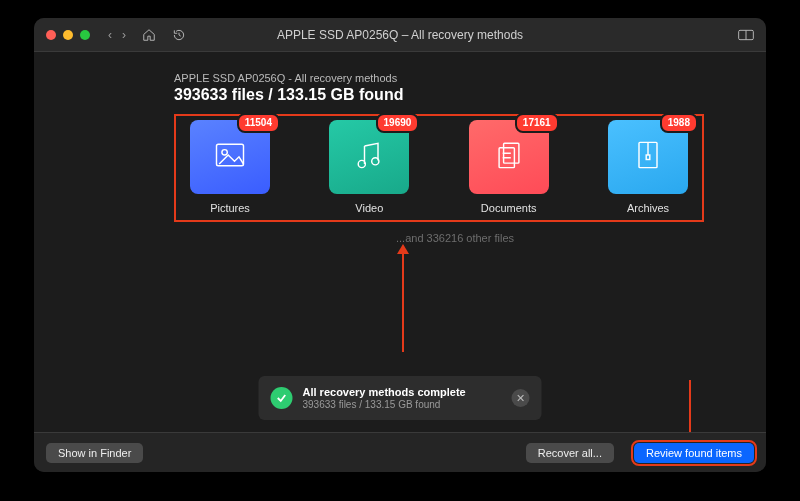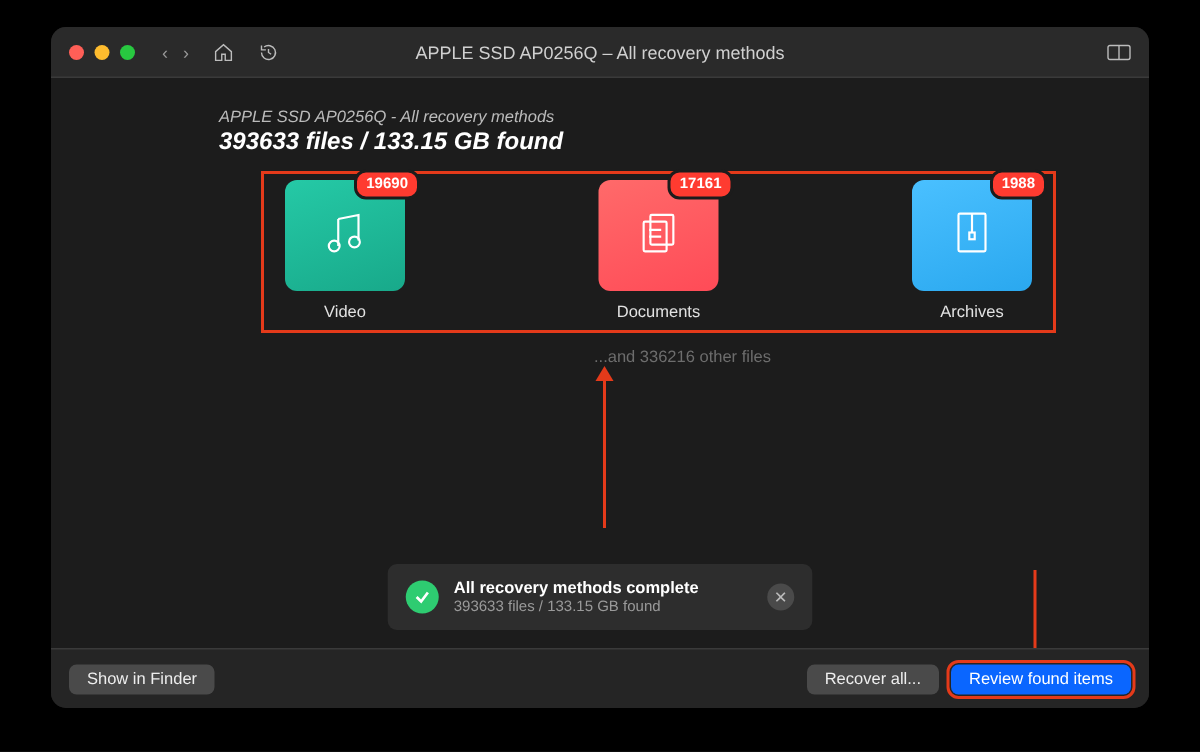--- a/index.html
+++ b/index.html
@@ -46,21 +46,21 @@
     pointer-events: none;
   }
   .tb-right { margin-left: auto; color: #bcbcbc; }
   .tb-right svg { width: 16px; height: 12px; display:block; }
 
   .content {
     padding: 20px 40px 14px 40px;
     position: relative;
     height: calc(100% - 34px);
   }
-  .header-block { margin-left: 72px; font-style: italic; }
+  .header-block { margin-left: 100px; }
   .breadcrumb {
     font-size: 11px;
     color: #bbbbbb;
     margin-bottom: 2px;
   }
   .headline {
     font-size: 16px;
     font-weight: 700;
     color: #fff;
   }
@@ -194,21 +194,21 @@
   }
   .btn {
     background: #4a4a4a;
     color: #eee;
     font-size: 11px;
     border-radius: 5px;
     padding: 4px 12px;
     cursor: pointer;
     border: none;
   }
-  .btn + .btn { margin-left: 8px; }
+  .btn + .btn { margin-left: 20px; }
   .btn.primary {
     background: #0a66ff;
     color: #fff;
     outline: 2px solid #e43a1a;
     outline-offset: 1px;
   }
   .footer-right { margin-left: auto; display: flex; padding-left: 28px; }
 </style>
 </head>
 <body>
@@ -249,20 +249,33 @@
 
   <div class="content">
 
     <div class="header-block">
       <div class="breadcrumb">APPLE SSD AP0256Q - All recovery methods</div>
       <div class="headline">393633 files / 133.15 GB found</div>
     </div>
 
     <div class="category-row">
 
+      <div class="cat">
+        <div class="tile" style="background:linear-gradient(160deg,#5a82ff,#3a5dff)">
+          <span>
+            <svg viewBox="0 0 40 40">
+                <rect x="5" y="8" width="30" height="24" rx="2"></rect>
+                <circle cx="14" cy="17" r="3"></circle>
+                <path d="M8 30 L18 20 L25 27 L30 22 L35 30"></path>
+              </svg>
+          </span>
+          <div class="badge">11504</div>
+        </div>
+        <div class="cat-label">Pictures</div>
+      </div>
 
 
       <div class="cat">
         <div class="tile" style="background:linear-gradient(160deg,#25c9a6,#18a98a)">
           <span>
             <svg viewBox="0 0 40 40">
                 <path d="M15 10 L30 7 V26"></path>
                 <circle cx="12" cy="30" r="4"></circle>
                 <circle cx="27" cy="27" r="4"></circle>
                 <line x1="15" y1="10" x2="15" y2="30"></line>

